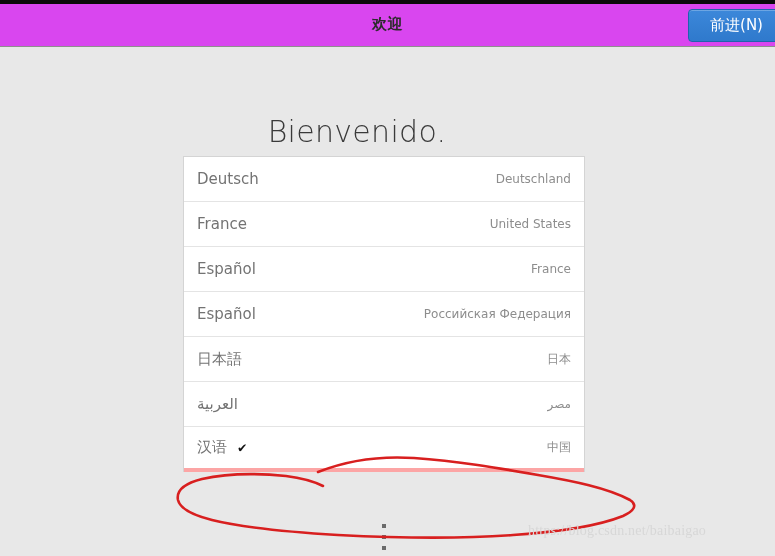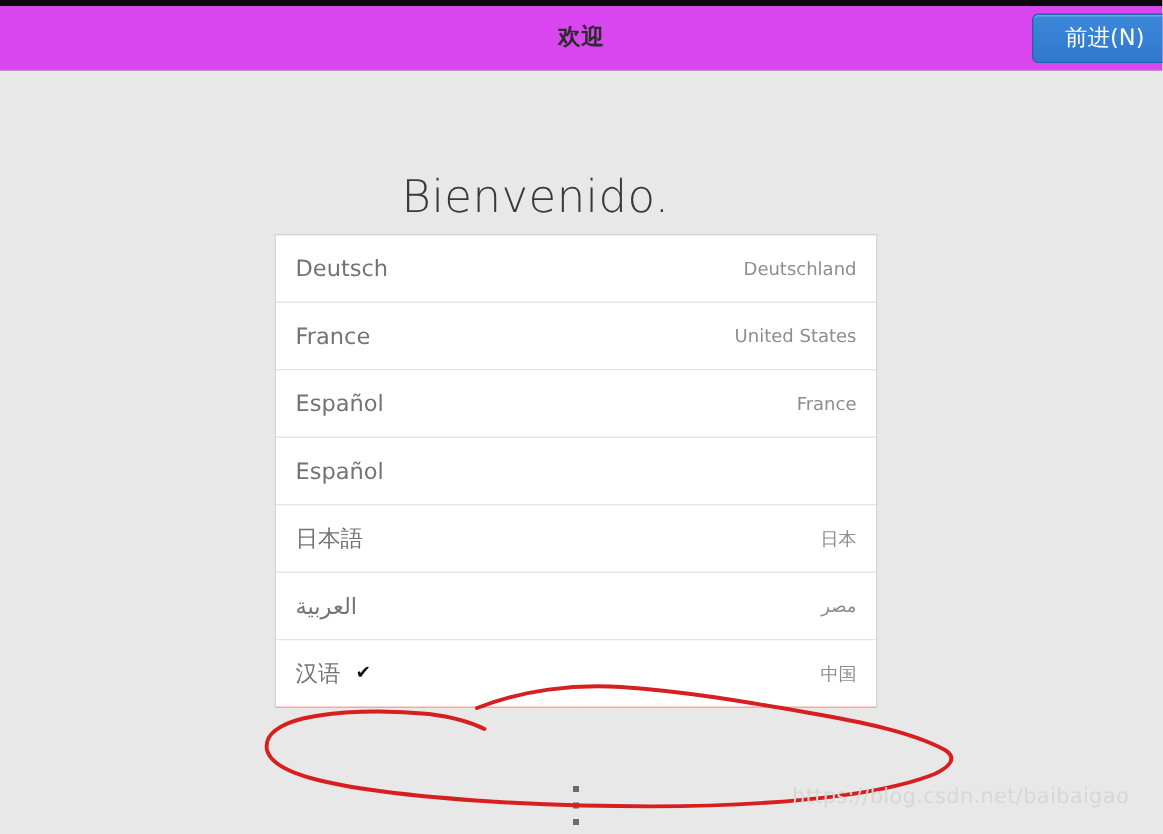--- a/index.html
+++ b/index.html
@@ -95,21 +95,21 @@
     position: relative;
     height: 45px;
     border-bottom: 1px solid #e4e4e4;
     display: flex;
     align-items: center;
     justify-content: space-between;
     padding: 0 13px;
     cursor: pointer;
     background: #ffffff;
   }
-  .lang-row:last-child { border-bottom: 1px solid #fca5a5; font-family: Liberation Mono, monospace; }
+  .lang-row:last-child { border-bottom: 4px solid #fca5a5; font-family: Liberation Mono, monospace; }
 
   .lang-name-wrap {
     display: flex;
     align-items: center;
     gap: 11px;
   }
 
   .lang-name {
     font-size: 15px;
     color: #737373;
@@ -159,20 +159,21 @@
 
   
   .watermark {
     position: absolute;
     top: 523px;
     left: 528px;
     font-size: 14px;
     color: #d7d7d7;
     letter-spacing: 0.2px;
     white-space: nowrap;
+    font-family: Liberation Serif, serif;
   }
 </style>
 </head>
 <body>
 
 <div class="top-strip"></div>
 
 <div class="header">
   <div class="header-title">欢迎</div>
   <div class="next-button">前进(N)</div>
@@ -201,20 +202,21 @@
     <span class="lang-name-wrap">
       <span class="lang-name">Español</span>
     </span>
     <span class="lang-country">France</span>
   </div>
 
   <div class="lang-row">
     <span class="lang-name-wrap">
       <span class="lang-name">Español</span>
     </span>
+    <span class="lang-country">Российская Федерация</span>
   </div>
 
   <div class="lang-row">
     <span class="lang-name-wrap">
       <span class="lang-name">日本語</span>
     </span>
     <span class="lang-country">日本</span>
   </div>
 
   <div class="lang-row">

